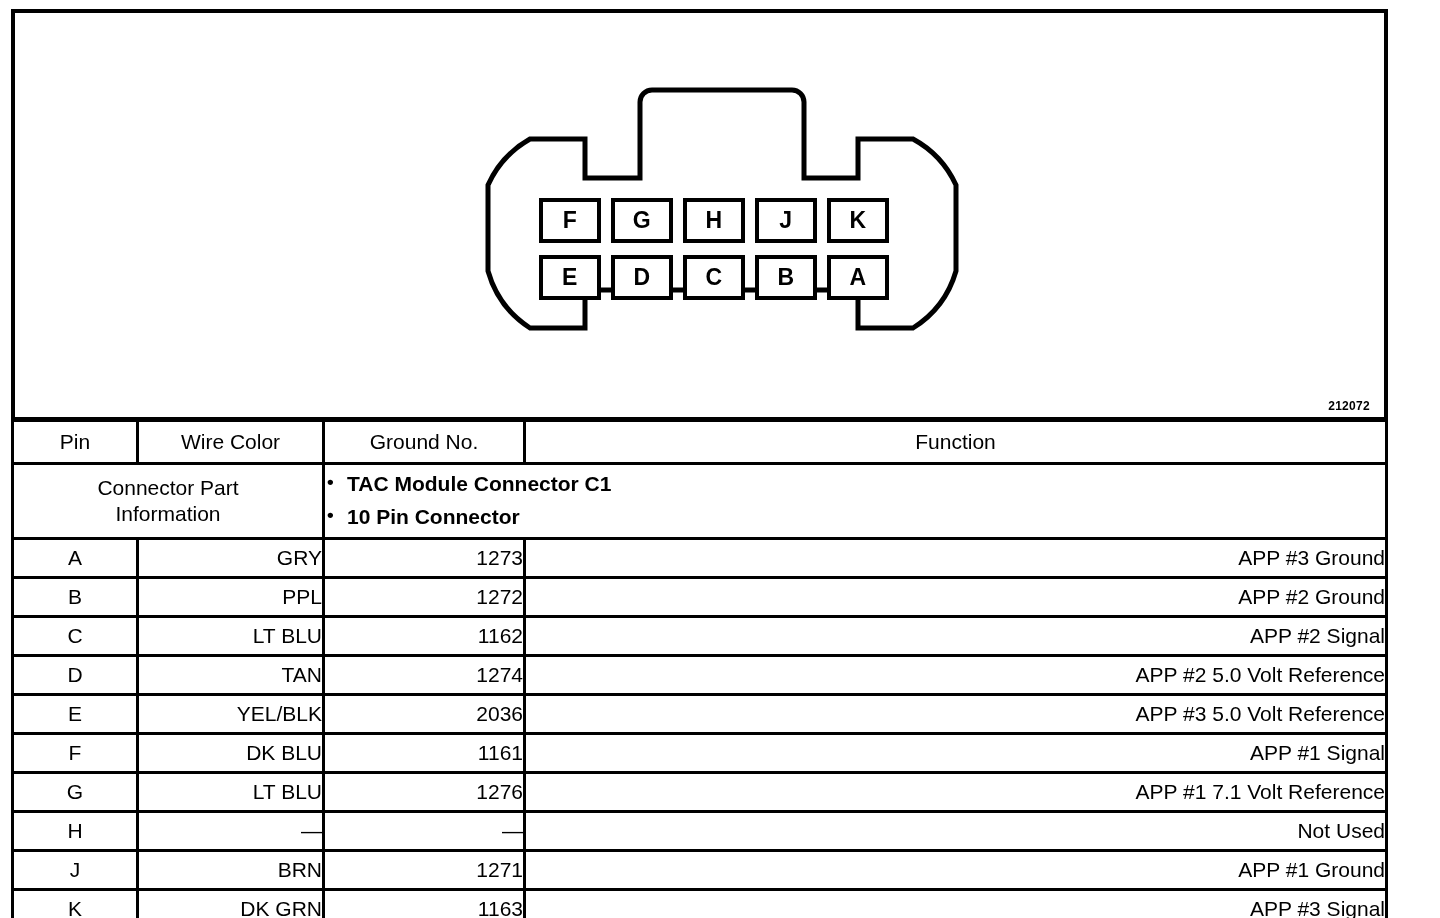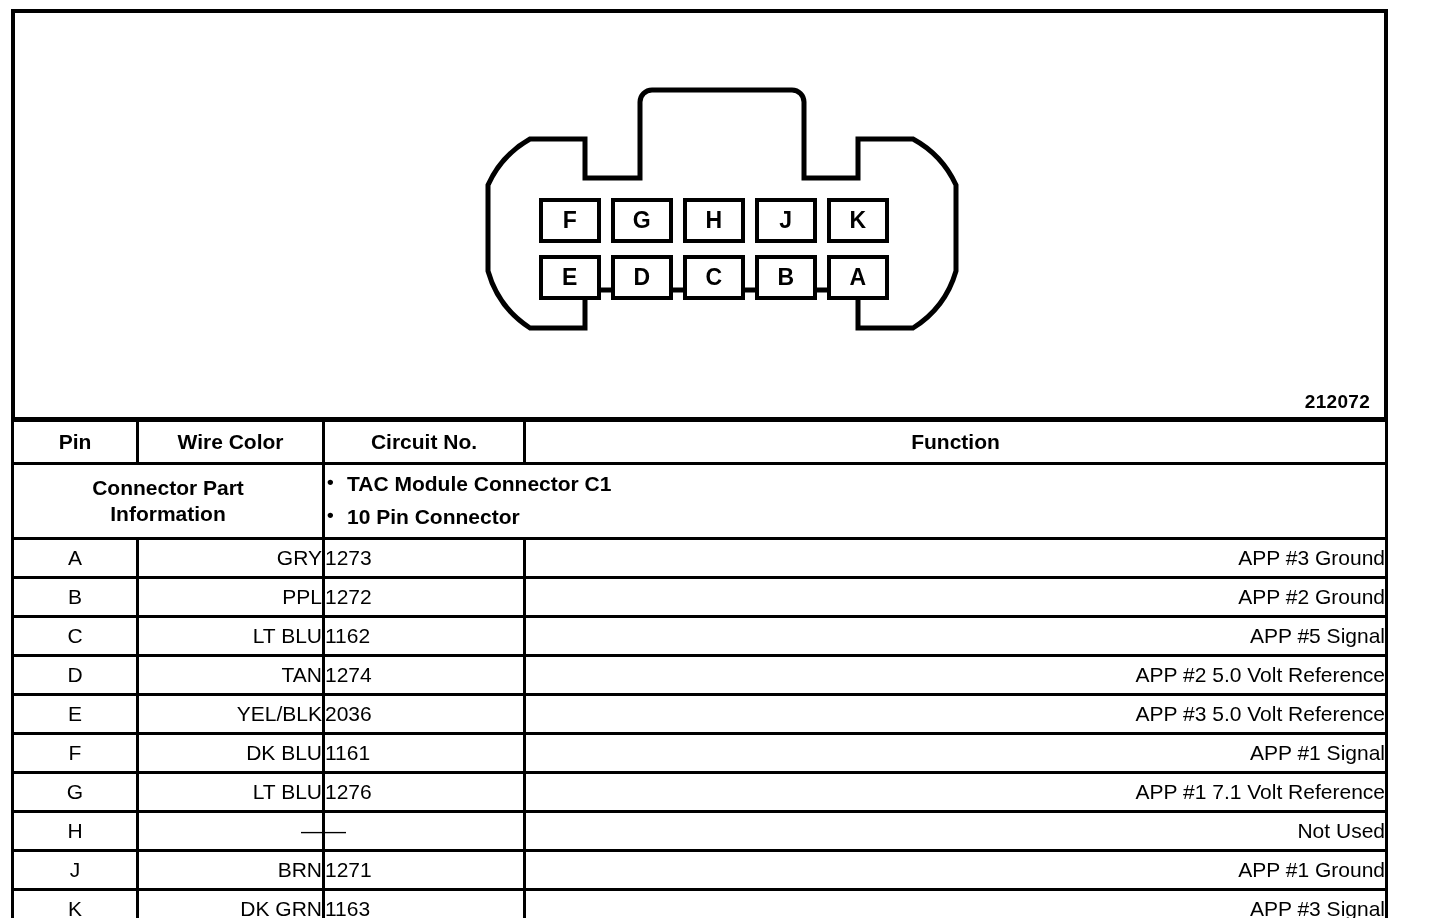--- a/index.html
+++ b/index.html
@@ -57,21 +57,21 @@
     font-weight: bold;
     line-height: 1;
     letter-spacing: 0.5px;
   }
 
   
   #figure-number {
     position: absolute;
     right: 14px;
     bottom: 4px;
-    font-size: 19px;
+    font-size: 12px;
     font-weight: bold;
     letter-spacing: 0.3px;
   }
 
   
   #pinout-table {
     position: absolute;
     left: 11px;
     top: 419px;
     width: 1377px;
@@ -86,21 +86,21 @@
     vertical-align: middle;
   }
   .col-pin    { width: 125px; }
   .col-wire   { width: 186px; }
   .col-circ   { width: 201px; }
   .col-func   { width: auto;  }
 
   .cpi-label {
     height: 72px;
     text-align: center;
-    font-weight: bold;
+    font-weight: normal;
     font-size: 22px;
     line-height: 1.22;
     padding: 0 6px;
   }
   .cpi-list {
     padding: 6px 0 6px 24px;
     font-weight: bold;
     font-size: 22px;
   }
   .cpi-list ul {
@@ -115,31 +115,31 @@
   .cpi-list li::before {
     content: "\2022";
     position: absolute;
     left: -20px;
     top: -1px;
     font-size: 19px;
   }
 
   thead th {
     height: 40px;
-    font-weight: bold;
+    font-weight: normal;
     font-size: 22px;
   }
 
   tbody td {
     height: 36px;
     font-size: 21px;
   }
   .cell-pin  { text-align: center; }
   .cell-wire { text-align: right; }
-  .cell-circ { text-align: left; }
+  .cell-circ { text-align: right; }
   .cell-func { text-align: right; padding-left: 9px; }
 </style>
 </head>
 <body>
 
 <div id="page">
 
   <div id="illustration-frame">
 
     <div id="connector-drawing">
@@ -224,21 +224,21 @@
             <li>TAC Module Connector C1</li>
             <li>10 Pin Connector</li>
           </ul>
         </td>
       </tr>
     </tbody>
     <thead>
       <tr>
         <th>Pin</th>
         <th>Wire Color</th>
-        <th>Circuit No.</th>
+        <th>Ground No.</th>
         <th>Function</th>
       </tr>
     </thead>
     <tbody id="table-body">
 
     <tr>
           <td class="cell-pin">A</td>
           <td class="cell-wire">GRY</td>
           <td class="cell-circ">1273</td>
           <td class="cell-func">APP #3 Ground</td>
@@ -246,21 +246,21 @@
         <tr>
           <td class="cell-pin">B</td>
           <td class="cell-wire">PPL</td>
           <td class="cell-circ">1272</td>
           <td class="cell-func">APP #2 Ground</td>
         </tr>
         <tr>
           <td class="cell-pin">C</td>
           <td class="cell-wire">LT BLU</td>
           <td class="cell-circ">1162</td>
-          <td class="cell-func">APP #5 Signal</td>
+          <td class="cell-func">APP #2 Signal</td>
         </tr>
         <tr>
           <td class="cell-pin">D</td>
           <td class="cell-wire">TAN</td>
           <td class="cell-circ">1274</td>
           <td class="cell-func">APP #2 5.0 Volt Reference</td>
         </tr>
         <tr>
           <td class="cell-pin">E</td>
           <td class="cell-wire">YEL/BLK</td>

